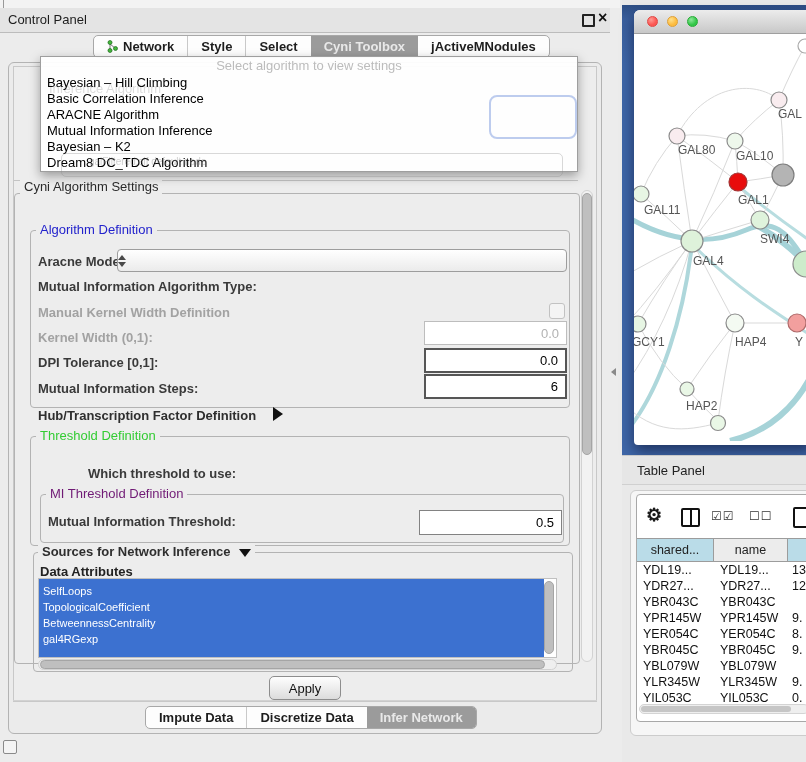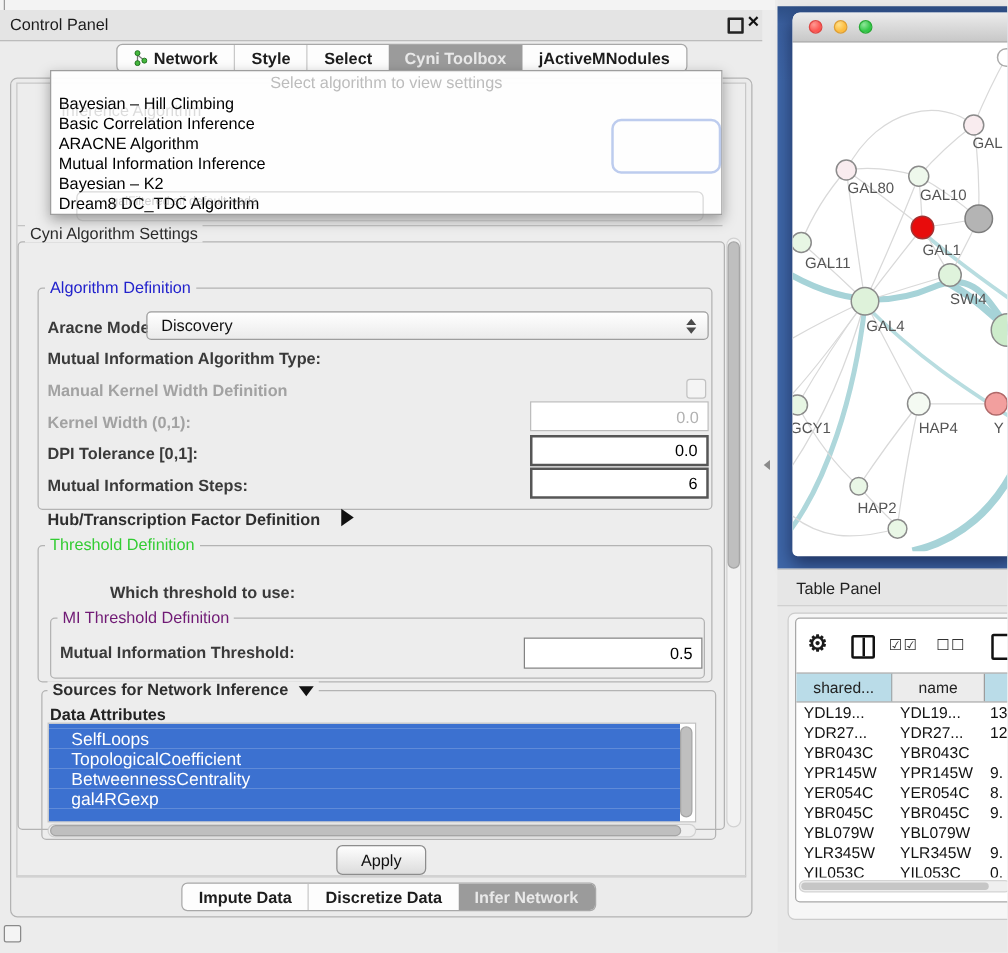--- a/index.html
+++ b/index.html
@@ -15,21 +15,21 @@
   .tri-up{width:0;height:0;border-left:4px solid transparent;border-right:4px solid transparent;border-bottom:5px solid #4a4a4a;}
   .tri-dn{width:0;height:0;border-left:4px solid transparent;border-right:4px solid transparent;border-top:5px solid #4a4a4a;}
   .fld{position:absolute;background:#fff;font-size:13px;display:flex;align-items:center;justify-content:flex-end;padding-right:7px;box-sizing:border-box;white-space:nowrap;}
   .fld.lite{border:1px solid #bdbdbd;color:#b2b2b2;}
   .fld.dark{border:2px solid #565656;color:#000;}
   .fld.mid{border:1px solid #828282;color:#000;}
   .tabstrip{position:absolute;background:#fdfdfd;border:1px solid #a8a8a8;border-radius:5px;display:flex;align-items:stretch;overflow:hidden;box-sizing:border-box;}
   .tab{display:flex;align-items:center;gap:5px;padding:0 13px;font-size:13px;font-weight:bold;color:#1d1d1d;white-space:nowrap;}
   .tab.div{border-left:1px solid #c9c9c9;}
   .tab.sel{background:#9b9b9b;color:#e9e9e9;border-left:none;}
-  .attr-row{height:16px;line-height:16px;color:#fff;background:#3c71d0;font-size:14px;padding-left:18px;white-space:nowrap;overflow:hidden;}
+  .attr-row{height:16px;line-height:16px;color:#fff;background:#3c71d0;font-size:11px;padding-left:4px;white-space:nowrap;overflow:hidden;}
   .thead,.trow{display:grid;grid-template-columns:77px 74px 40px;font-size:12.5px;}
   .trow{height:16px;line-height:16px;color:#111;}
   .trow span{padding-left:6px;white-space:nowrap;overflow:hidden;}
   .trow span:last-child{padding-left:4px;}
   .hcell{height:22px;line-height:22px;text-align:center;color:#222;border-right:1px solid #9c9c9c;box-sizing:border-box;font-size:12.5px;white-space:nowrap;overflow:hidden;}
   .light{width:11px;height:11px;border-radius:50%;box-sizing:border-box;}
   .popup-item{height:16px;line-height:16px;font-size:13px;color:#000;padding-left:6px;white-space:nowrap;}
   .ghost{position:absolute;pointer-events:none;}
   .sbar-track-v{position:absolute;background:#f2f2f2;border:1px solid #d2d2d2;border-radius:6px;box-sizing:border-box;}
   .sbar-thumb{position:absolute;background:#bfbfbf;border:1px solid #a5a5a5;border-radius:6px;box-sizing:border-box;}
@@ -83,21 +83,20 @@
     <span class="grplbl" style="left:20px;top:172px;color:#2b2b2b;">Cyni Algorithm Settings</span>
 
     <div class="sbar-track-v" style="left:581px;top:182px;width:12px;height:472px;"></div>
     <div class="sbar-thumb" style="left:582px;top:185px;width:10px;height:262px;"></div>
 
     <div class="grp" style="left:30px;top:222px;width:538px;height:176px;"></div>
     <span class="grplbl" style="left:36px;top:215px;color:#2222cc;">Algorithm Definition</span>
 
     <span class="abs blbl" style="left:38px;top:246px;">Aracne Mode:</span>
     <div class="combo" style="left:117px;top:241px;width:450px;height:23px;">
-      <span class="val">Discovery</span>
       <span class="spin">
           <span class="tri-up"></span>
           <span class="tri-dn"></span>
         </span>
     </div>
 
     <span class="abs blbl" style="left:38px;top:271px;">Mutual Information Algorithm Type:</span>
 
     <span class="abs dlbl" style="left:38px;top:297px;">Manual Kernel Width Definition</span>
     <span class="abs" style="left:549px;top:295px;width:14px;height:14px;border:1px solid #c2c2c2;border-radius:3px;background:#f4f4f4;"></span>

